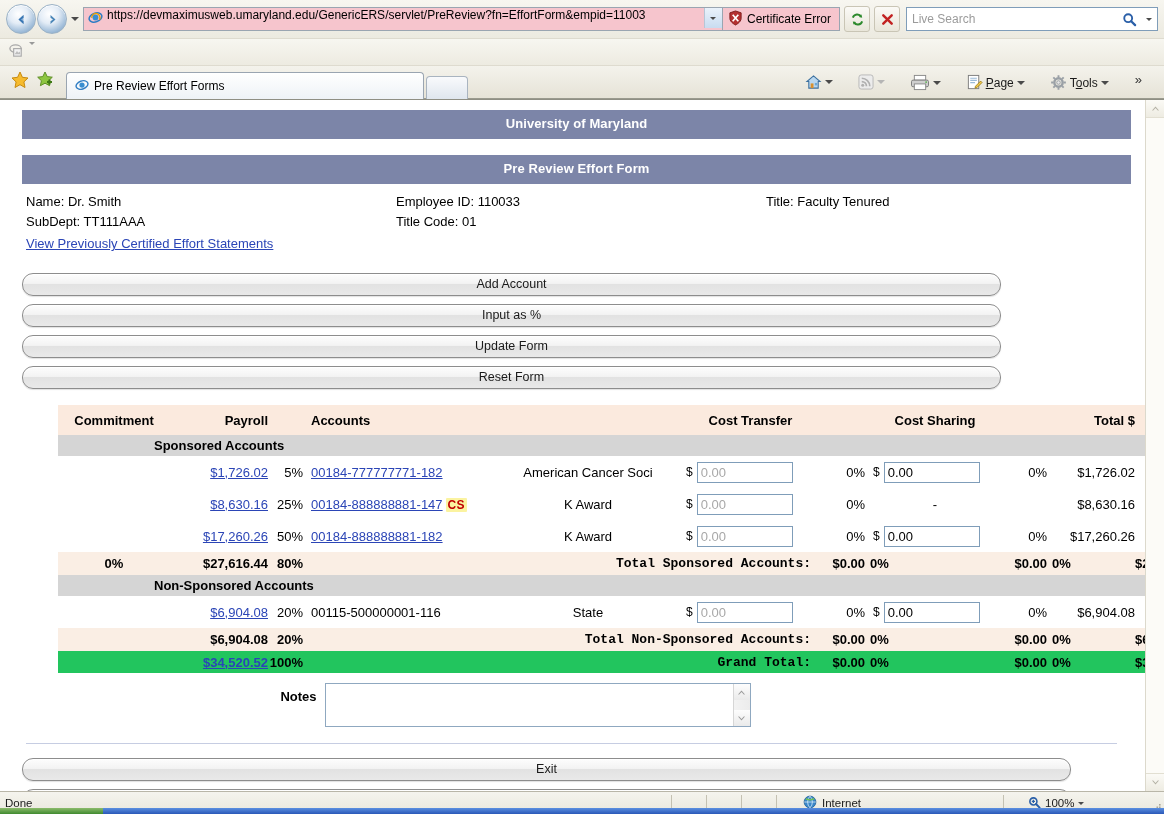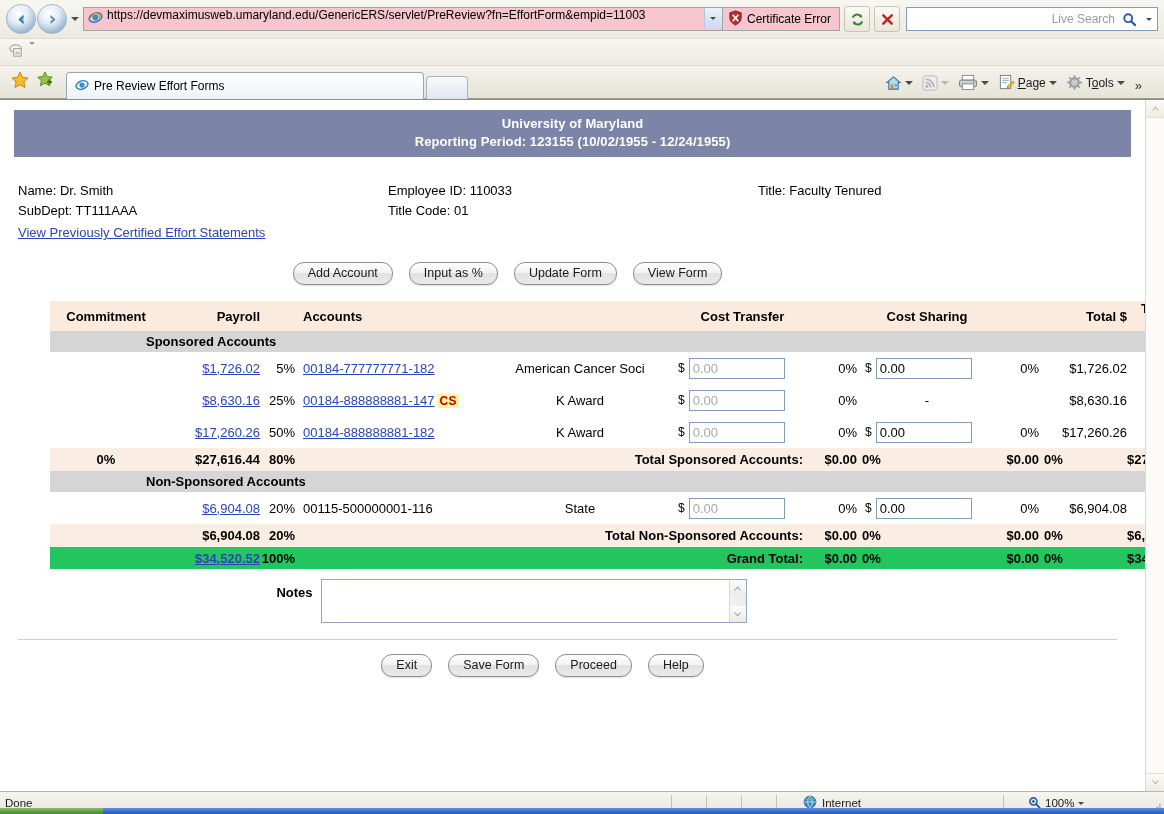--- a/index.html
+++ b/index.html
@@ -86,21 +86,21 @@
     display: flex; align-items: center; justify-content: center;
   }
   .searchbox {
     width: 250px; height: 22px; flex: 0 0 auto; margin-left: 6px;
     background: #fff; border: 1px solid #7f9db9;
     display: flex; align-items: center;
   }
   .searchbox input {
     border: none; outline: none; flex: 1 1 auto; height: 18px;
     font-family: "Liberation Sans", sans-serif; font-size: 12px; color: #000;
-    padding-left: 5px; background: transparent; min-width: 0; text-align: right;
+    padding-left: 5px; background: transparent; min-width: 0;
   }
   .searchbox input::placeholder { color: #9b9b9b; }
   .search-go { width: 24px; display: flex; align-items: center; justify-content: center; }
   .search-drop { width: 16px; display: flex; align-items: center; justify-content: center; }
 
   
   .mini-row {
     height: 26px; flex: 0 0 auto;
     background: linear-gradient(to bottom,#f7f6f0,#edebe1);
     border-bottom: 1px solid #dedbcf;
@@ -127,32 +127,33 @@
     position: relative; top: 1px;
   }
   .tab-newghost {
     height: 22px; width: 40px; margin-left: 2px;
     background: linear-gradient(to bottom,#f9fafc,#dfe6ee);
     border: 1px solid #a9b4c0; border-bottom: none;
     border-radius: 4px 4px 0 0;
     position: relative; top: 1px;
   }
   .cmd-right {
-    margin-left: auto; display: flex; align-items: flex-end; gap: 3px;
+    margin-left: auto; display: flex; align-items: flex-start; gap: 19px;
     padding-bottom: 5px; font-size: 12px; color: #1a1a1a;
   }
   .cmd-item { display: flex; align-items: center; gap: 3px; padding: 2px 3px; }
   .chev2 { font-size: 13px; color: #333; padding-left: 4px; }
   u.acc { text-decoration: underline; }
 
   
   .page-wrap {
     flex: 1 1 auto; display: flex; min-height: 0;
     background: #fff;
     border-top: 1px solid #8f8f84;
+    padding-left: 8px;
   }
   .page {
     flex: 1 1 auto; overflow: hidden; position: relative;
     background: #fff;
     padding: 0;
   }
   .page-inner { padding: 10px 14px 0 14px; }
 
   .blue-bar {
     background: #7c85a8;
@@ -172,23 +173,24 @@
     row-gap: 5px;
     padding: 10px 0 0 4px;
     font-size: 13px;
   }
   .link {
     color: #2b45b6; text-decoration: underline; cursor: pointer;
   }
   .info-link { padding: 7px 0 0 4px; font-size: 13px; }
 
   .btn-row {
-    display: flex; justify-content: center; gap: 16px;
+    display: flex; justify-content: center; gap: 8px;
     padding: 22px 0 16px 0;
     padding-right: 130px;
+    flex-direction: column;
   }
   .btn-row.bottom { padding: 14px 0 0 0; padding-right: 60px; }
   .xbtn {
     font-family: "Liberation Sans", sans-serif;
     font-size: 12.5px;
     color: #1a1a1a;
     background: linear-gradient(to bottom,#fdfdfd 0%,#f3f3f3 45%,#e2e2e2 50%,#e9e9e9 100%);
     border: 1px solid #8d8d8d;
     border-radius: 11px;
     padding: 3px 14px 4px 14px;
@@ -248,21 +250,21 @@
   input.amt {
     width: 88px; height: 19px;
     border: 1px solid #7f9db9;
     font-family: "Liberation Sans", sans-serif;
     font-size: 13px;
     padding: 0 3px;
     background: #fff; color: #000;
     outline: none;
   }
   input.amt.dim { color: #a8a8a8; }
-  .lbl-total { text-align: right; padding-right: 12px !important; font-weight: bold; }
+  .lbl-total { text-align: right; padding-right: 12px !important; font-weight: bold; font-family: Liberation Mono, monospace; }
   .dash { display: block; text-align: center; width: 100%; padding-right: 26px; }
 
   .cs-badge {
     color: #c00000; background: #fbf3a0; font-weight: bold;
     font-size: 12px; padding: 0 2px; margin-left: 3px;
     border-radius: 1px; letter-spacing: .3px;
   }
 
   
   .notes-row {
@@ -494,42 +496,42 @@
       <span class="chev2">»</span>
     </div>
   </div>
 
   <div class="page-wrap">
     <div class="page">
       <div class="page-inner">
 
         <div class="blue-bar">
           <div>University of Maryland</div>
-          <div>Reporting Period: 123155 (10/02/1955 - 12/24/1955)</div>
         </div>
 
         <div class="bar-gap"></div>
 
+        <div class="blue-bar">Pre Review Effort Form</div>
 
         <div class="info-grid">
           <div>Name: Dr. Smith</div>
           <div>Employee ID: 110033</div>
           <div>Title: Faculty Tenured</div>
           <div>SubDept: TT111AAA</div>
           <div>Title Code: 01</div>
         </div>
         <div class="info-link">
           <span class="link">View Previously Certified Effort Statements</span>
         </div>
 
         <div class="btn-row">
           <button class="xbtn">Add Account</button>
           <button class="xbtn">Input as %</button>
           <button class="xbtn">Update Form</button>
-          <button class="xbtn">View Form</button>
+          <button class="xbtn">Reset Form</button>
         </div>
 
         <table class="eff">
           <colgroup>
             <col style="width:118px">
               <col style="width:92px">
               <col style="width:40px">
             <col style="width:190px">
               <col style="width:180px">
             <col style="width:145px">

